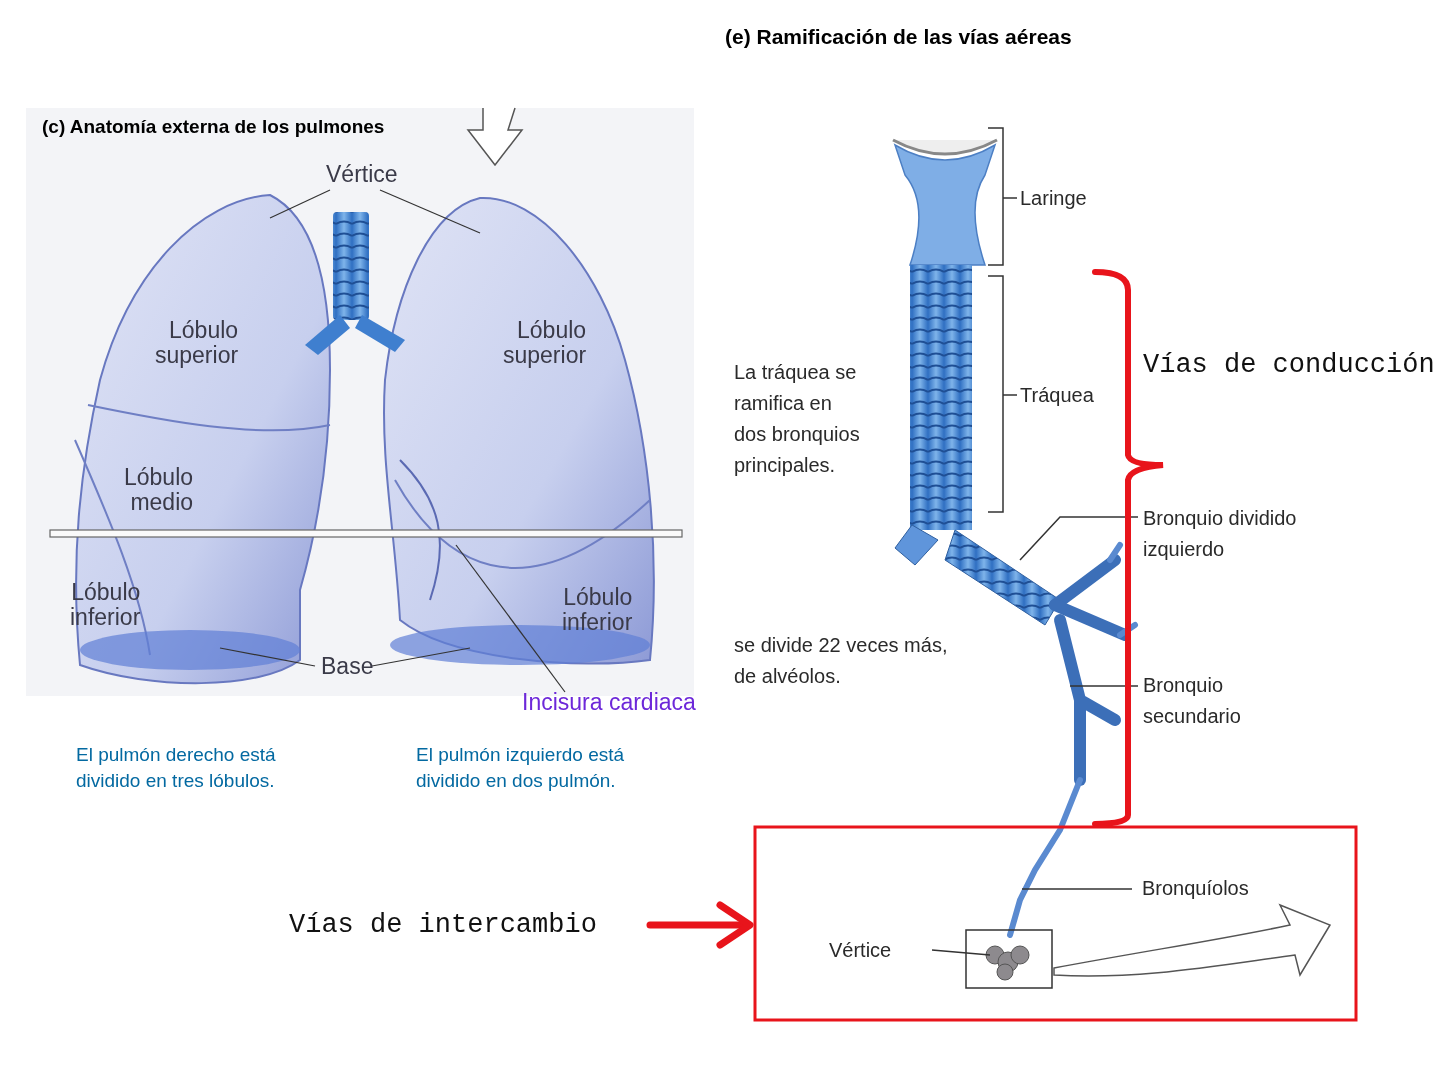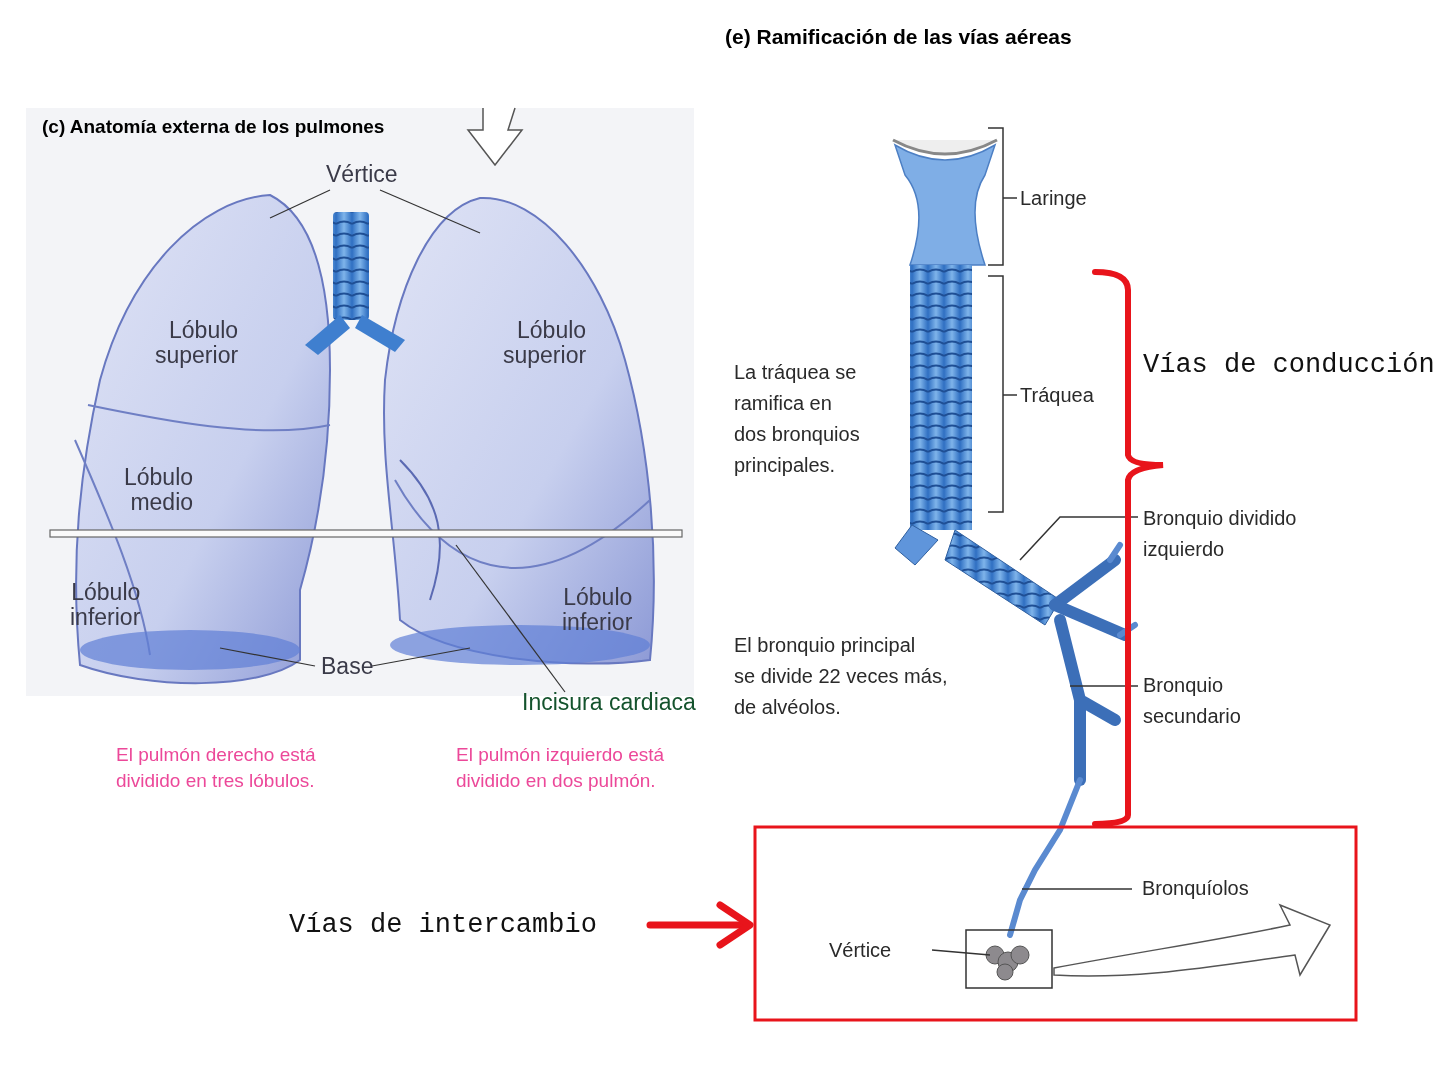--- a/index.html
+++ b/index.html
@@ -3,21 +3,21 @@
 <meta charset="utf-8">
 <style>
   html, body { margin:0; padding:0; }
   body { width:1440px; height:1080px; position:relative; background:#ffffff; overflow:hidden;
          font-family:"Liberation Sans", sans-serif; color:#1a1a1a; }
   .abs { position:absolute; }
   .panel-c { left:26px; top:108px; width:668px; height:588px; background:#f3f4f7; }
   .fig-title { font-weight:bold; font-size:19px; color:#000000; white-space:nowrap; }
   .lbl { font-size:23px; color:#3a3a48; line-height:25px; white-space:nowrap;text-align:right; }
   .lbl-dark { font-size:20px; color:#2a2a2a; line-height:31px; white-space:nowrap; }
-  .caption { font-size:19px; color:#ec4899; line-height:26px;margin-left:40px; }
+  .caption { font-size:19px; color:#0369a1; line-height:26px; }
   .annot { font-family:Liberation Mono, monospace; font-size:27px; color:#111; white-space:nowrap; }
   svg { position:absolute; left:0; top:0; }
 </style>
 </head>
 <body>
 
 <div class="abs panel-c"></div>
 
 <svg width="1440" height="1080">
   <defs>
@@ -131,21 +131,21 @@
 </div>
 <div class="abs lbl" style="left:70px;top:580px;">
   <div>Lóbulo</div>
   <div>inferior</div>
 </div>
 <div class="abs lbl" style="left:562px;top:585px;">
   <div>Lóbulo</div>
   <div>inferior</div>
 </div>
 <div class="abs lbl" style="left:321px;top:654px;">Base</div>
-<div class="abs lbl" style="left:522px;top:690px;color:#14532d;">Incisura cardiaca</div>
+<div class="abs lbl" style="left:522px;top:690px;color:#6d28d9;">Incisura cardiaca</div>
 
 <div class="abs caption" style="left:76px;top:742px;">
   <div>El pulmón derecho está</div>
   <div>dividido en tres lóbulos.</div>
 </div>
 <div class="abs caption" style="left:416px;top:742px;">
   <div>El pulmón izquierdo está</div>
   <div>dividido en dos pulmón.</div>
 </div>
 
@@ -159,21 +159,20 @@
   <div>dos bronquios</div>
   <div>principales.</div>
 </div>
 
 <div class="abs lbl-dark" style="left:1143px;top:503px;">
   <div>Bronquio dividido</div>
   <div>izquierdo</div>
 </div>
 
 <div class="abs lbl-dark" style="left:734px;top:630px;">
-  <div>El bronquio principal</div>
   <div>se divide 22 veces más,</div>
   <div>de alvéolos.</div>
 </div>
 
 <div class="abs lbl-dark" style="left:1143px;top:670px;">
   <div>Bronquio</div>
   <div>secundario</div>
 </div>
 
 <div class="abs lbl-dark" style="left:1142px;top:873px;">Bronquíolos</div>

